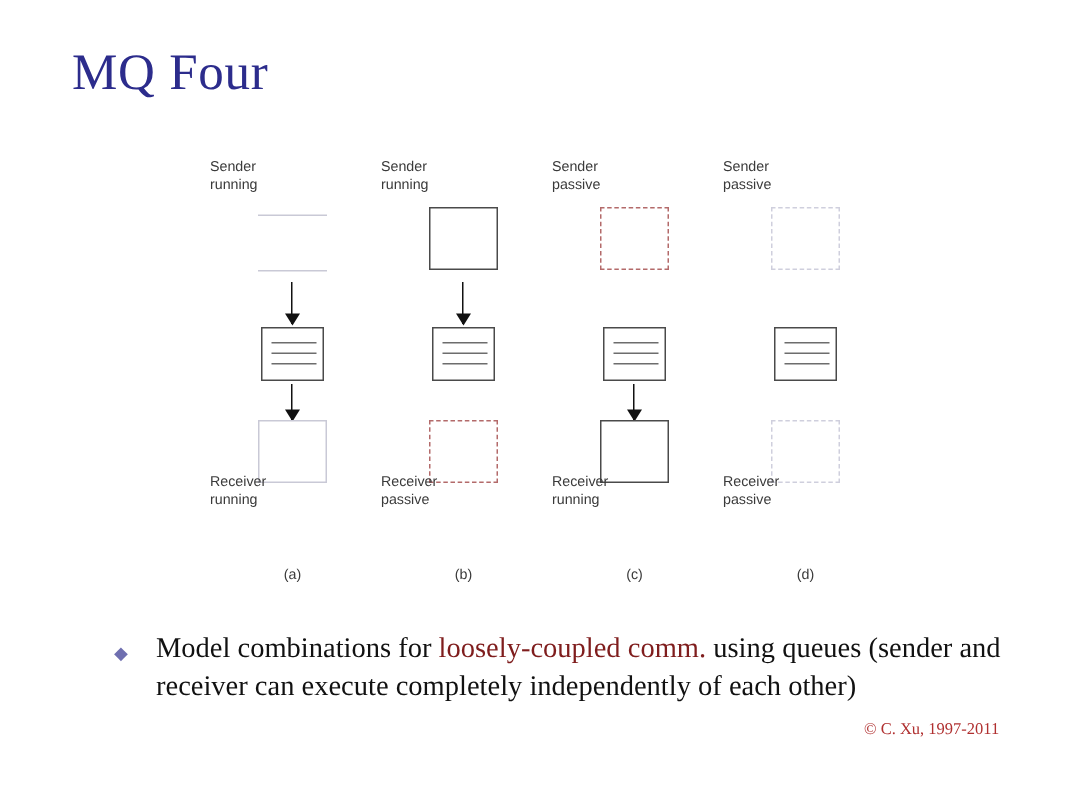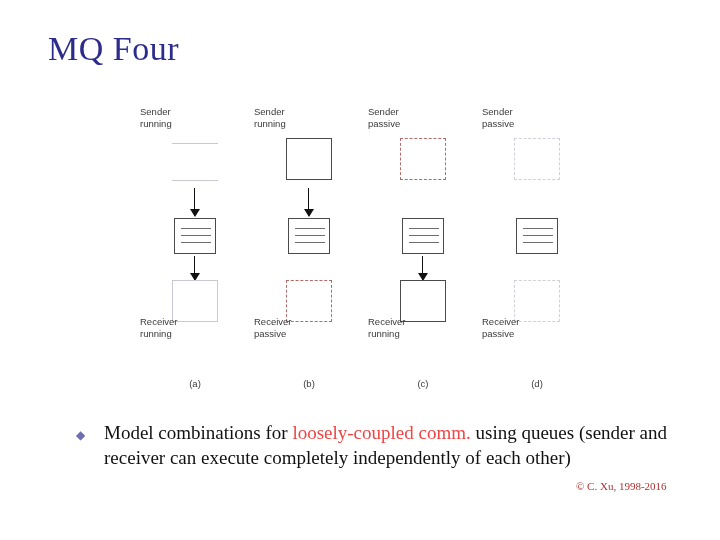--- a/index.html
+++ b/index.html
@@ -159,21 +159,21 @@
     line-height: 9px;
   }
   .bullet-text {
     margin-left: 28px;
     font-family: "Liberation Serif", serif;
     font-size: 19px;
     color: #111111;
     line-height: 25px;
   }
   .hl {
-    color: #ef4444;
+    color: #7f1d1d;
     font-family: Liberation Serif, serif;
   }
   .copyright {
     position: absolute;
     left: 576px;
     top: 480px;
     font-family: "Liberation Serif", serif;
     font-size: 11px;
     color: #b03030;
     white-space: nowrap;
@@ -255,13 +255,13 @@
     <div class="cap-letter">(d)</div>
   </div>
 
 </div>
 
 <div class="bullet-block">
   <span class="bullet-marker">◆</span>
   <div class="bullet-text"><span>Model combinations for </span><span class="hl">loosely-coupled comm.</span><span> using queues (sender and receiver can execute completely independently of each other)</span></div>
 </div>
 
-<div class="copyright">© C. Xu, 1998-2016</div>
+<div class="copyright">© C. Xu, 1997-2011</div>
 
 </body></html>

